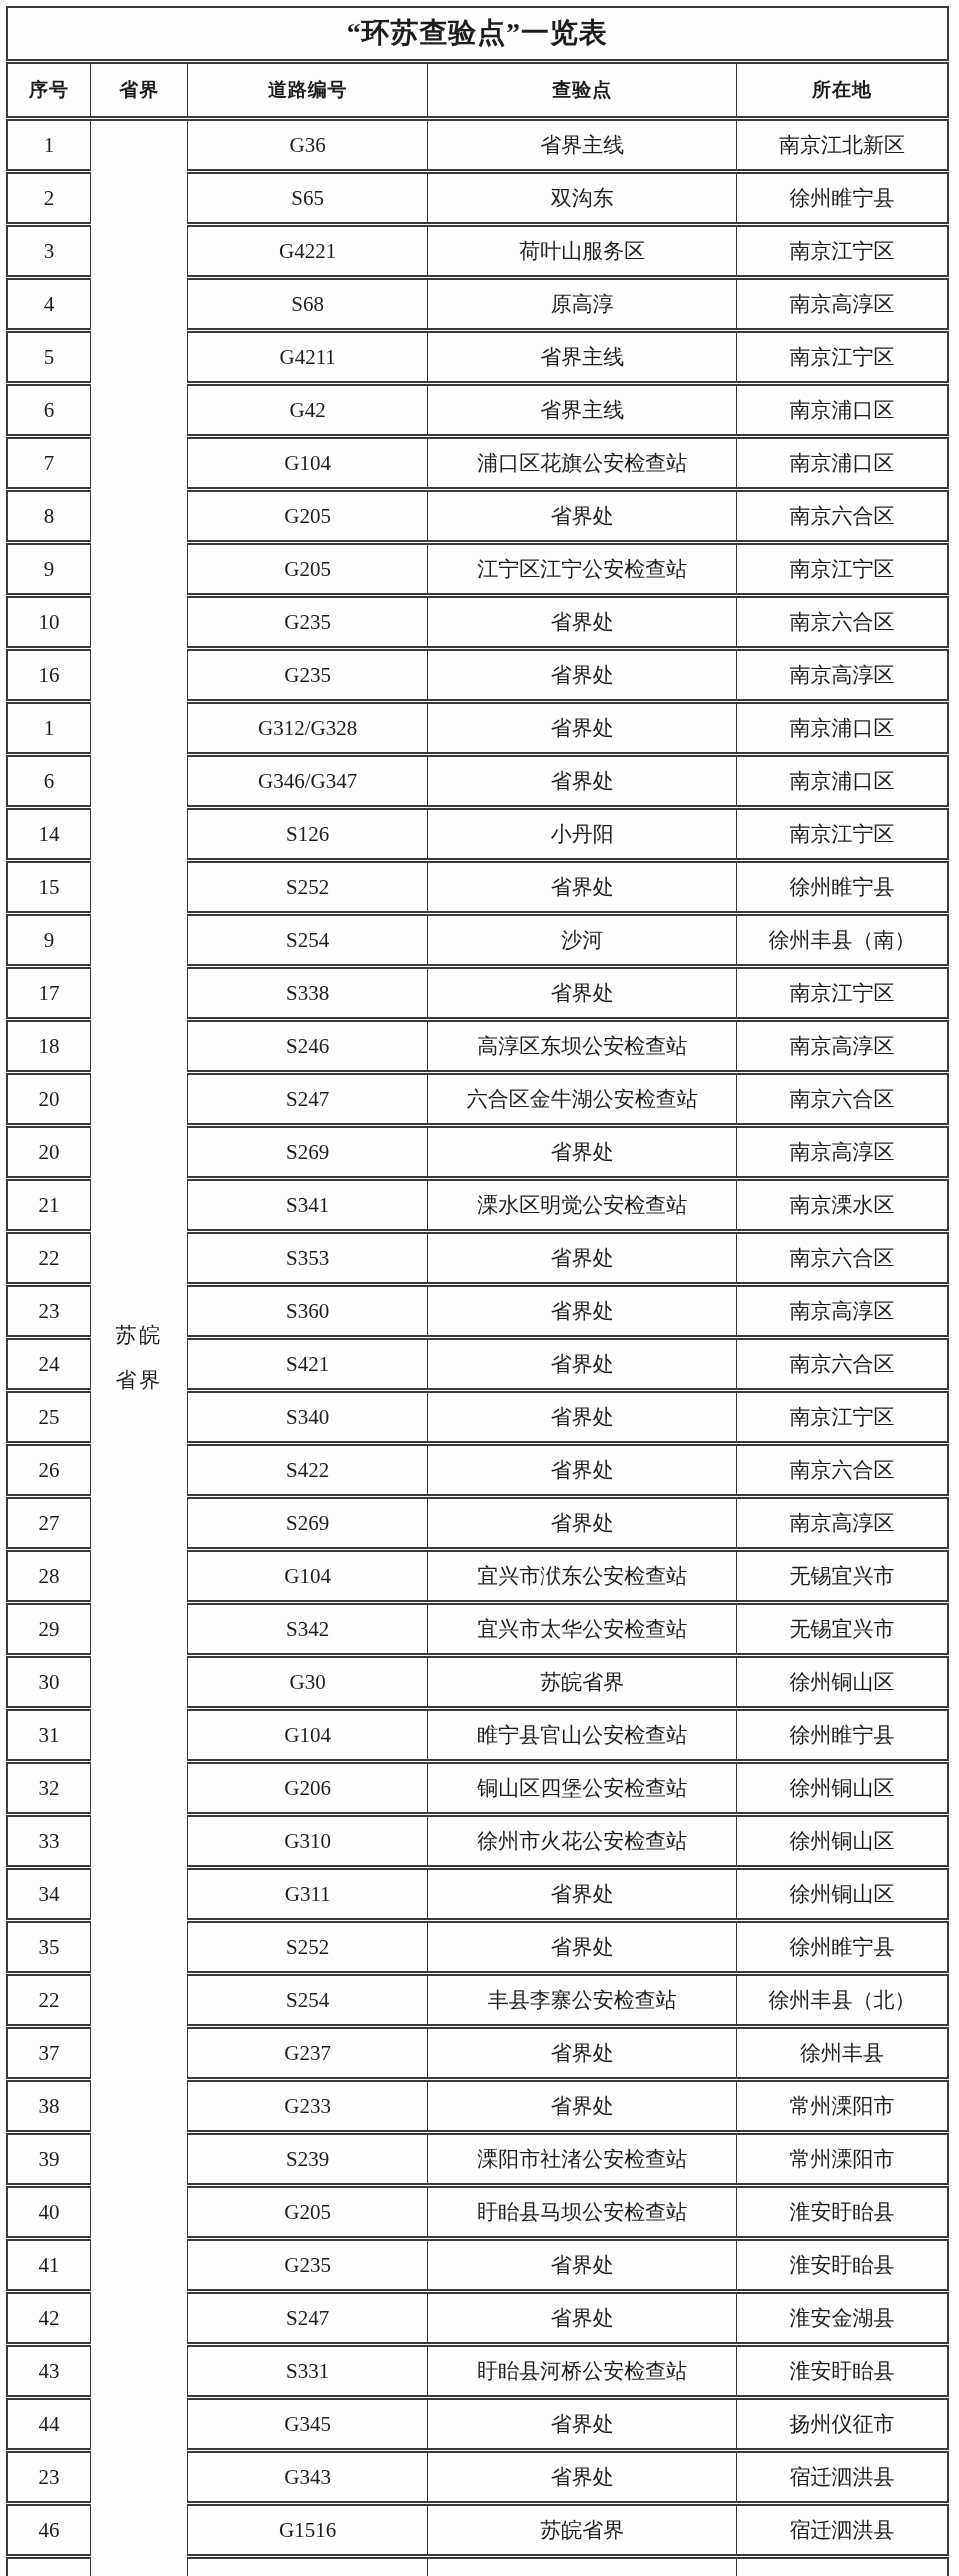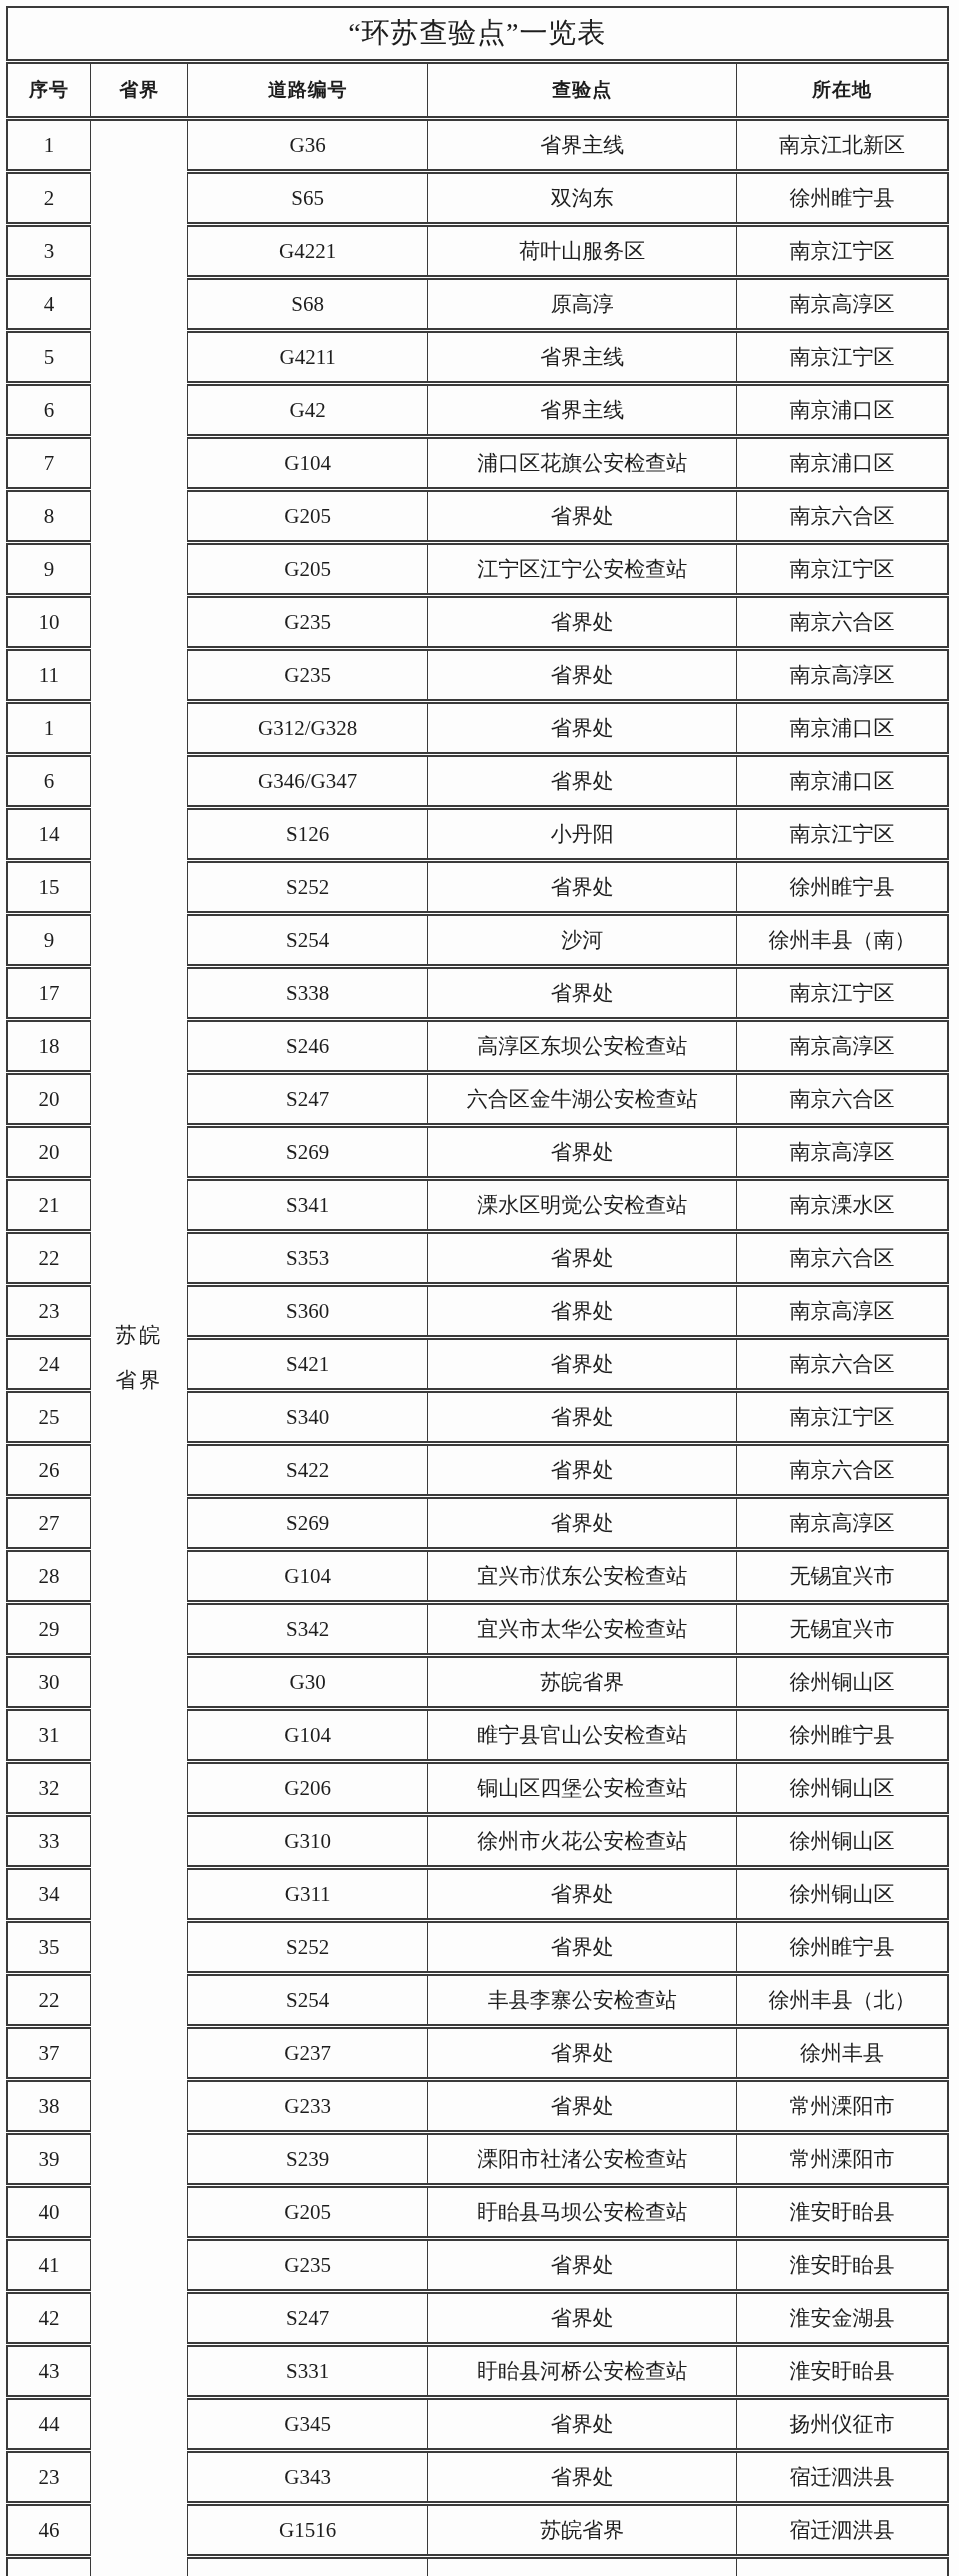--- a/index.html
+++ b/index.html
@@ -27,21 +27,21 @@
     border-right: 1.9px solid #3a3a3a;
     text-align: center;
     vertical-align: middle;
     color: #1d1d1d;
     overflow: hidden;
     white-space: nowrap;
   }
   .title-cell {
     height: 55px;
     font-size: 28px;
-    font-weight: normal;
+    font-weight: bold;
     letter-spacing: 0.9px;
     border-bottom: 5.7px double #3a3a3a;
   }
   .header-row th {
     height: 57px;
     font-size: 19px;
     font-weight: bold;
     letter-spacing: 0.9px;
     border-bottom: 5.7px double #3a3a3a;
   }
@@ -144,21 +144,21 @@
           <td>江宁区江宁公安检查站</td>
           <td>南京江宁区</td>
         </tr>
         <tr class="data-row">
           <td>10</td>
           <td>G235</td>
           <td>省界处</td>
           <td>南京六合区</td>
         </tr>
         <tr class="data-row">
-          <td>11</td>
+          <td>16</td>
           <td>G235</td>
           <td>省界处</td>
           <td>南京高淳区</td>
         </tr>
         <tr class="data-row">
           <td>1</td>
           <td>G312/G328</td>
           <td>省界处</td>
           <td>南京浦口区</td>
         </tr>

